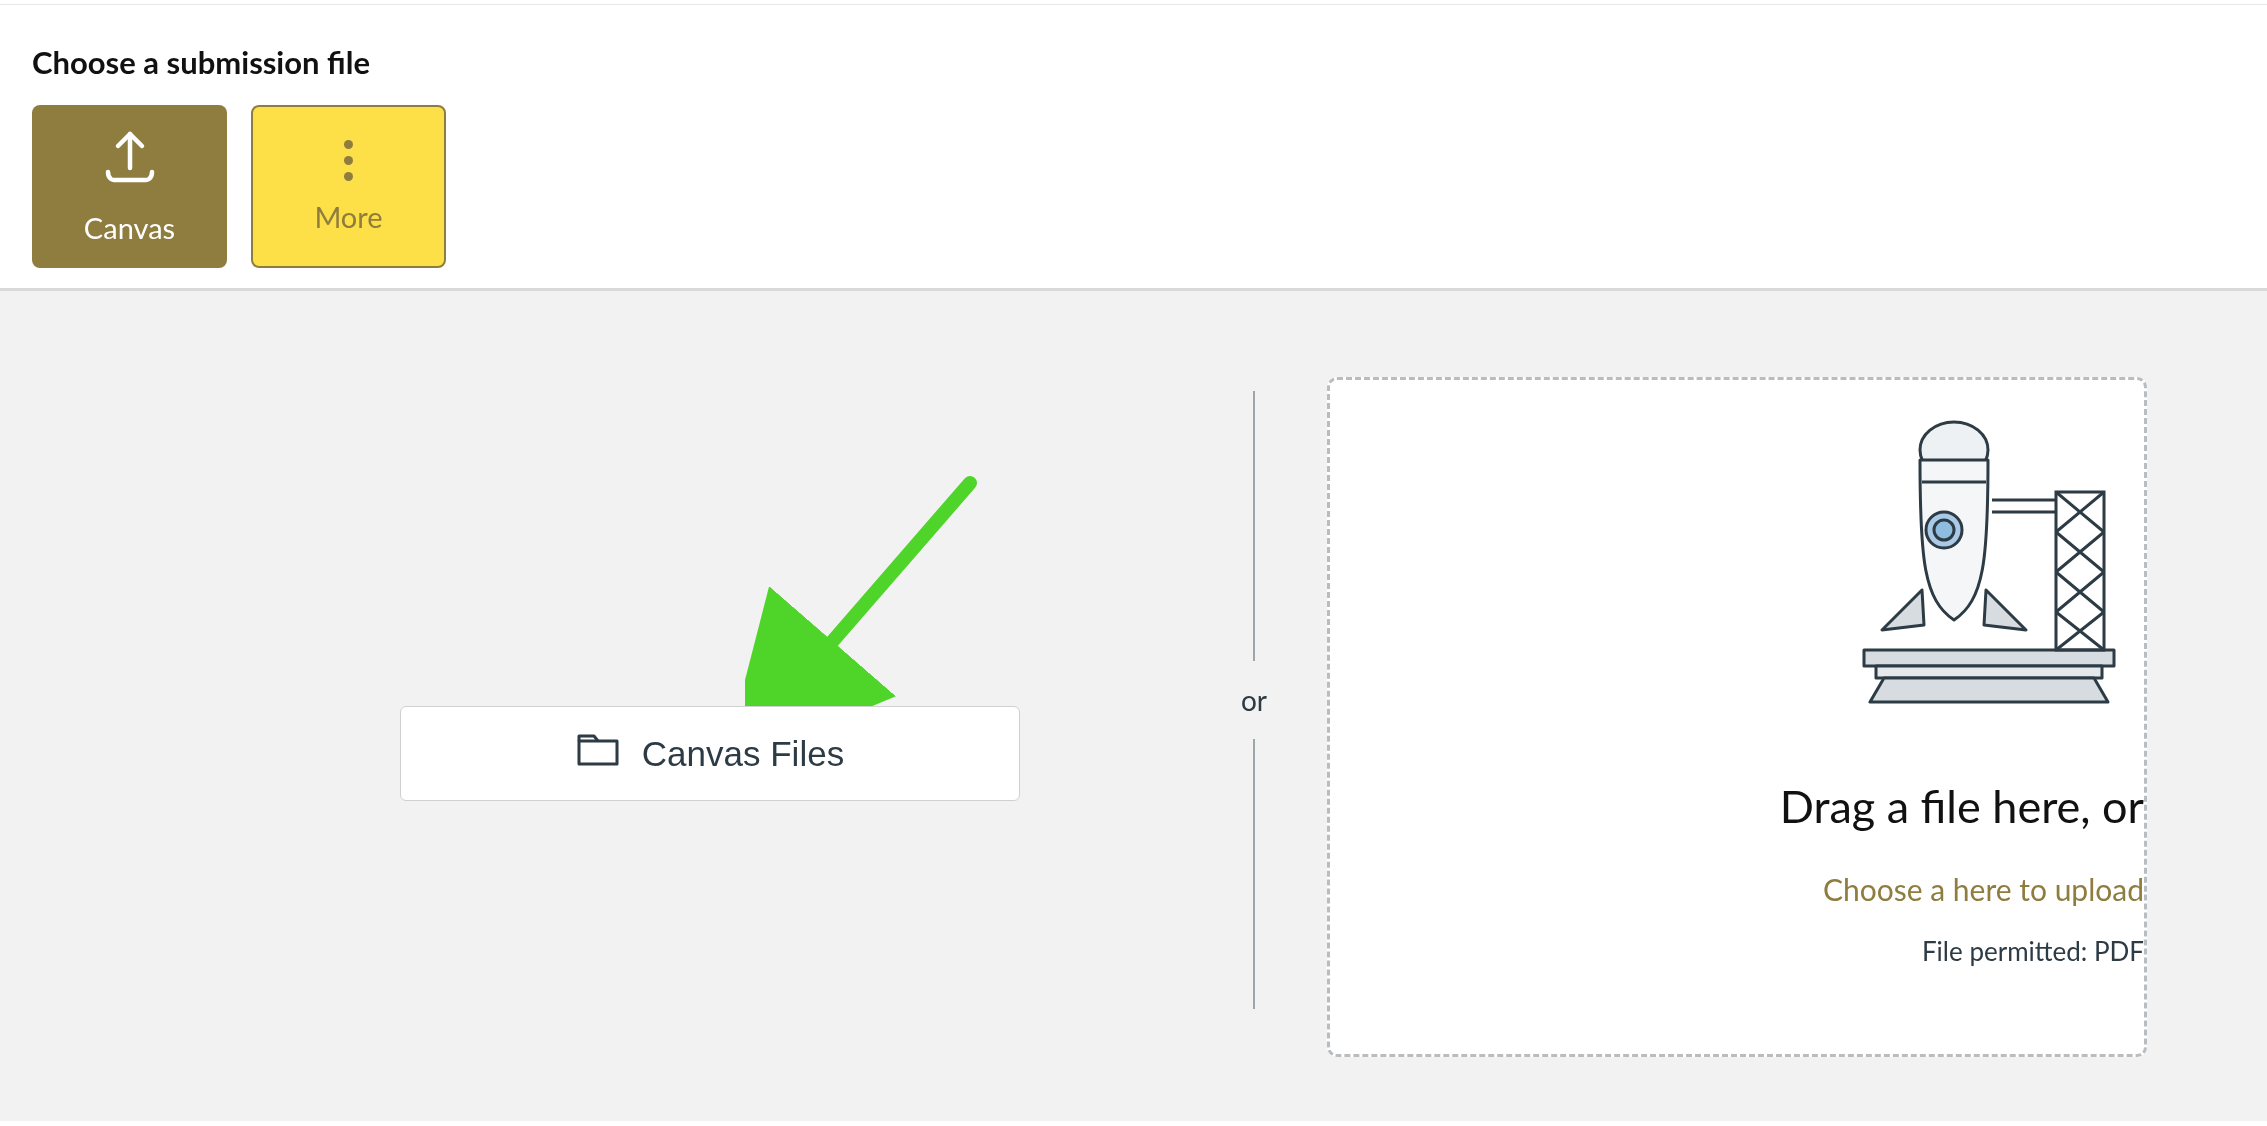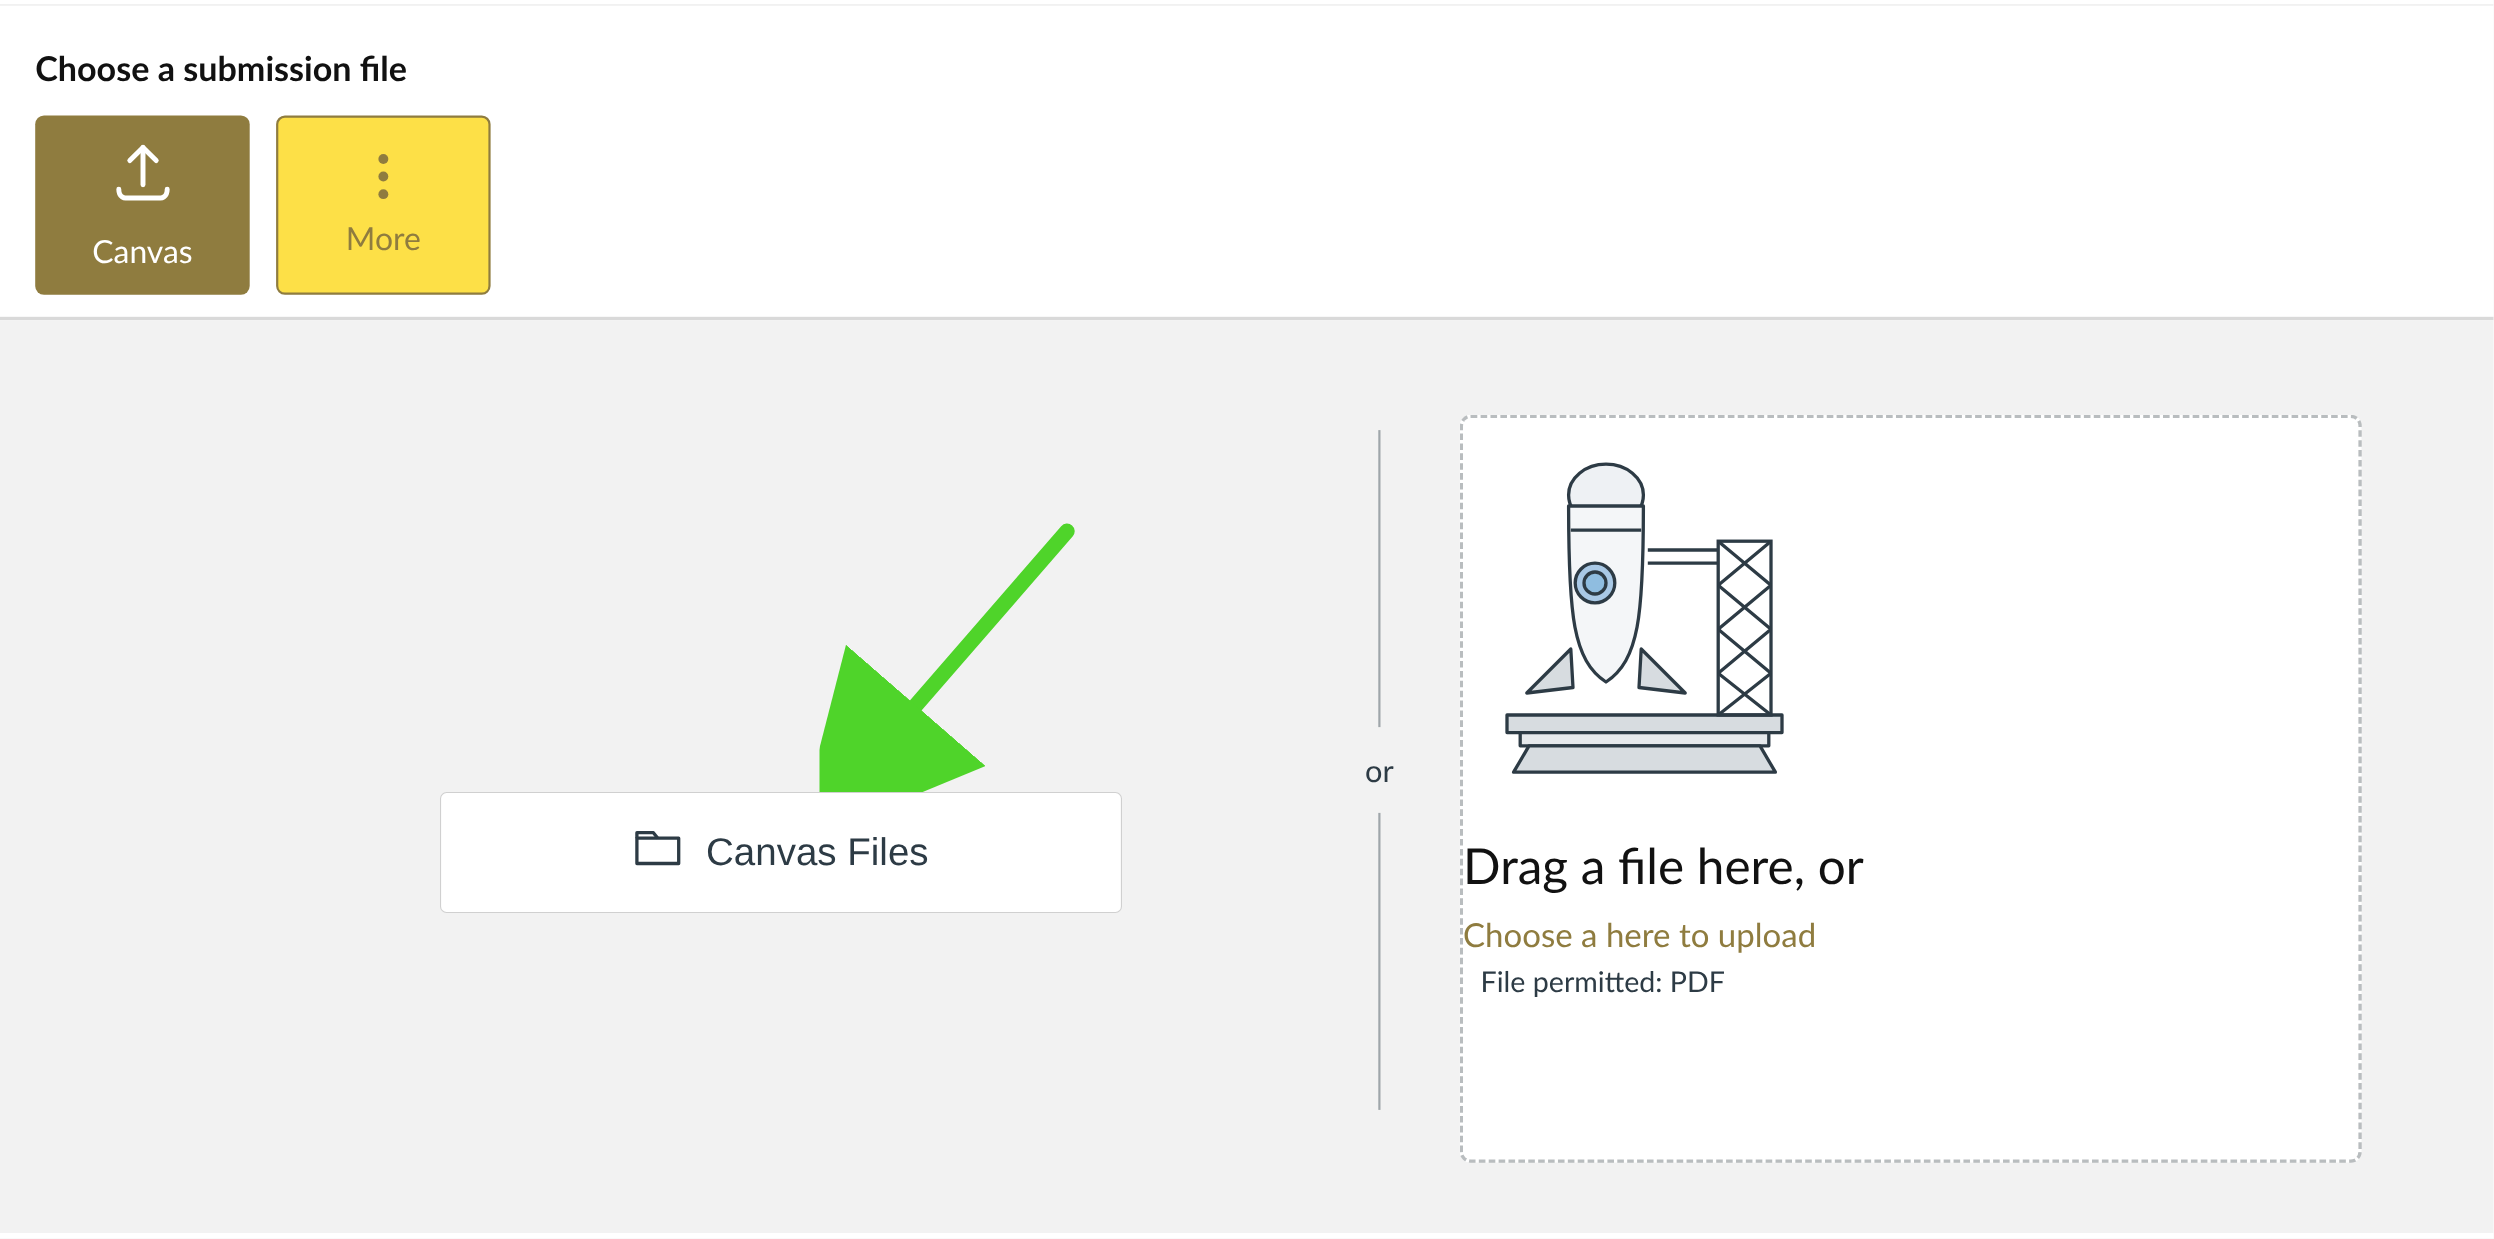--- a/index.html
+++ b/index.html
@@ -72,23 +72,23 @@
     position: relative;
   }
   .left-col {
     flex: 1;
     position: relative;
     height: 640px;
   }
   .canvas-btn {
     position: absolute;
     left: 340px;
-    top: 343px;
+    top: 329px;
     width: 620px;
-    height: 110px;
+    height: 95px;
     background: #ffffff;
     border: 1px solid #d0d0d0;
     border-radius: 6px;
     display: flex;
     align-items: center;
     justify-content: center;
     gap: 22px;
     font-size: 35px;
     color: #2d3b45;
     cursor: pointer;
@@ -116,23 +116,24 @@
     color: #2d3b45;
   }
   .drop-zone {
     width: 820px;
     height: 680px;
     border: 3px dashed #b9bdbf;
     border-radius: 10px;
     background: #ffffff;
     display: flex;
     flex-direction: column;
-    align-items: flex-start;
+    align-items: flex-end;
     padding-top: 40px;
     cursor: pointer;
+    gap: 20px;
   }
   .rocket-wrap { margin-bottom: 36px; }
   .drop-title {
     font-size: 45px;
     font-weight: 400;
     color: #111;
     margin-bottom: 18px;
   }
   .choose-link {
     font-size: 30px;

